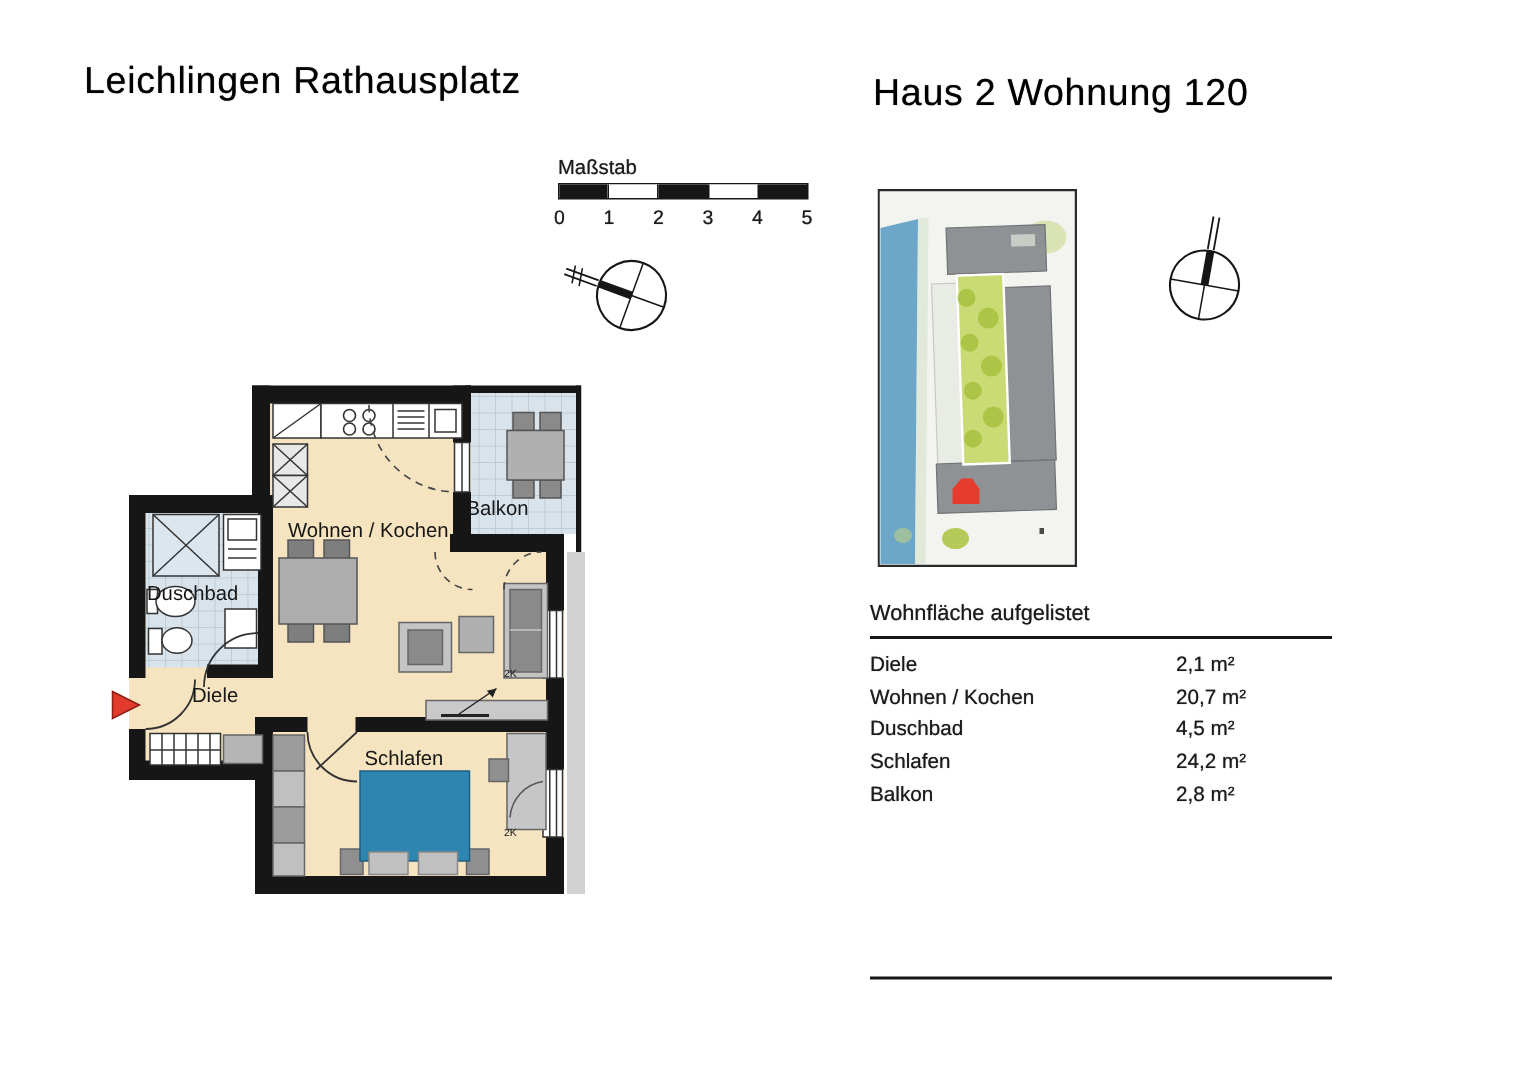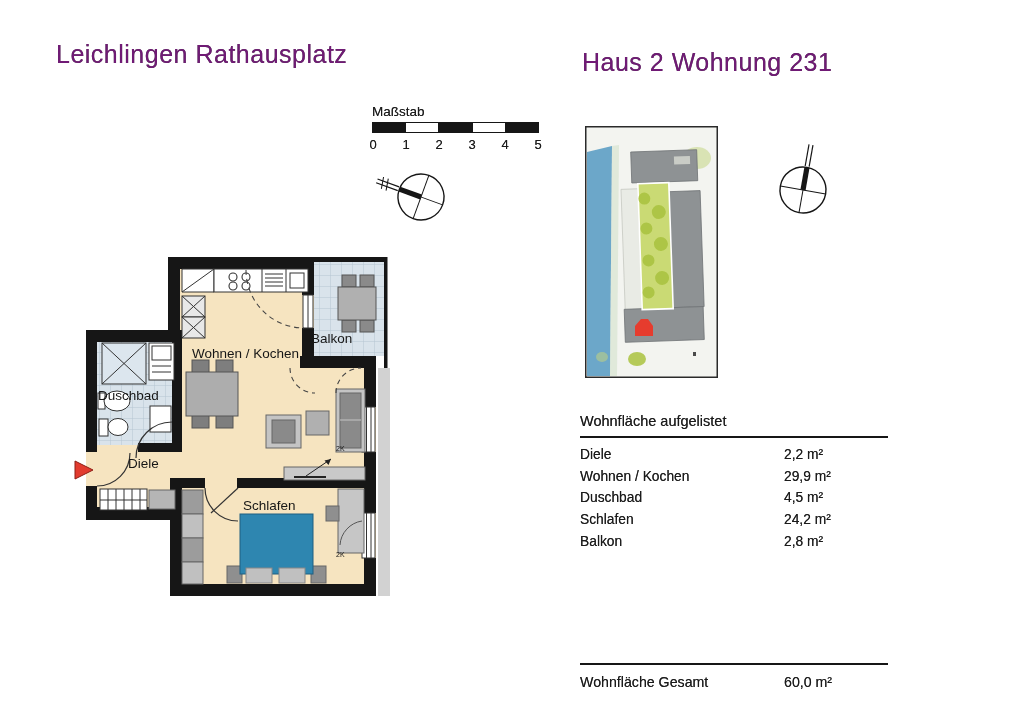--- a/index.html
+++ b/index.html
@@ -3,47 +3,47 @@
 <meta charset="utf-8">
 <style>
   html,body{margin:0;padding:0;}
   body{
     width:1022px;height:722px;position:relative;background:#ffffff;
     font-family:"Liberation Sans", sans-serif;color:#1b1b1b;overflow:hidden;
   }
   .abs{position:absolute;}
   .scan{text-shadow:0 0 .6px rgba(20,20,20,.75);}
   
-  .title{font-size:25px;letter-spacing:.5px;color:#701a75;white-space:nowrap;}
+  .title{font-size:25px;letter-spacing:.5px;color:#000000;white-space:nowrap;}
   
   .scale-label{font-size:13.5px;}
   .scale-bar{display:flex;border:1.5px solid #161616;width:165px;height:9px;}
   .scale-seg{flex:1 1 0;}
   .seg-b{background:#161616;}
   .seg-w{background:#ffffff;border-left:1px solid #161616;border-right:1px solid #161616;}
   .scale-tick{position:absolute;font-size:13px;width:20px;text-align:center;}
   
-  .tbl{width:308px;margin-top:12px;}
+  .tbl{width:308px;}
   .tbl-header{font-size:14.5px;}
   .rule{background:#161616;height:2px;width:308px;}
   .tbl-row{display:flex;height:21.6px;align-items:center;font-size:13.8px;}
   .tbl-row .lbl{width:204px;}
   .tbl-row .val{flex:1;}
   .total-row{display:flex;font-size:14.2px;margin-top:9px;}
   .total-row .lbl{width:204px;}
   svg{display:block;}
   svg text{font-family:"Liberation Sans", sans-serif;fill:#161616;}
   .plan-label{font-size:13.5px;}
   .plan-label-sm{font-size:7px;}
 </style>
 </head>
 <body>
 
 <div class="abs title scan" style="left:56px;top:40px;">Leichlingen Rathausplatz</div>
-<div class="abs title scan" style="left:582px;top:48px;">Haus 2 Wohnung 231</div>
+<div class="abs title scan" style="left:582px;top:48px;">Haus 2 Wohnung 120</div>
 
 <div class="abs scale-label scan" style="left:372px;top:104px;">Maßstab</div>
 <div class="abs scale-bar" style="left:372px;top:122px;">
   <div class="scale-seg seg-b"></div>
   <div class="scale-seg seg-w"></div>
   <div class="scale-seg seg-b"></div>
   <div class="scale-seg seg-w"></div>
   <div class="scale-seg seg-b"></div>
 </div>
 <span class="scale-tick scan" style="left:363px;top:137px;">0</span>
@@ -289,40 +289,36 @@
   <text x="336" y="451" class="plan-label-sm">2K</text>
   <text x="336" y="557" class="plan-label-sm">2K</text>
 </svg>
 
 <div class="abs tbl" style="left:580px;top:401px;">
   <div class="tbl-header scan">Wohnfläche aufgelistet</div>
   <div class="rule" style="margin-top:7px;"></div>
   <div style="margin-top:6px;">
     <div class="tbl-row scan">
       <span class="lbl">Diele</span>
-      <span class="val">2,2 m²</span>
+      <span class="val">2,1 m²</span>
     </div>
     <div class="tbl-row scan">
       <span class="lbl">Wohnen / Kochen</span>
-      <span class="val">29,9 m²</span>
+      <span class="val">20,7 m²</span>
     </div>
     <div class="tbl-row scan">
       <span class="lbl">Duschbad</span>
       <span class="val">4,5 m²</span>
     </div>
     <div class="tbl-row scan">
       <span class="lbl">Schlafen</span>
       <span class="val">24,2 m²</span>
     </div>
     <div class="tbl-row scan">
       <span class="lbl">Balkon</span>
       <span class="val">2,8 m²</span>
     </div>
   </div>
 </div>
 
 <div class="abs tbl" style="left:580px;top:651px;">
   <div class="rule"></div>
-  <div class="total-row scan">
-    <span class="lbl">Wohnfläche Gesamt</span>
-    <span class="val">60,0 m²</span>
-  </div>
 </div>
 
 </body></html>

